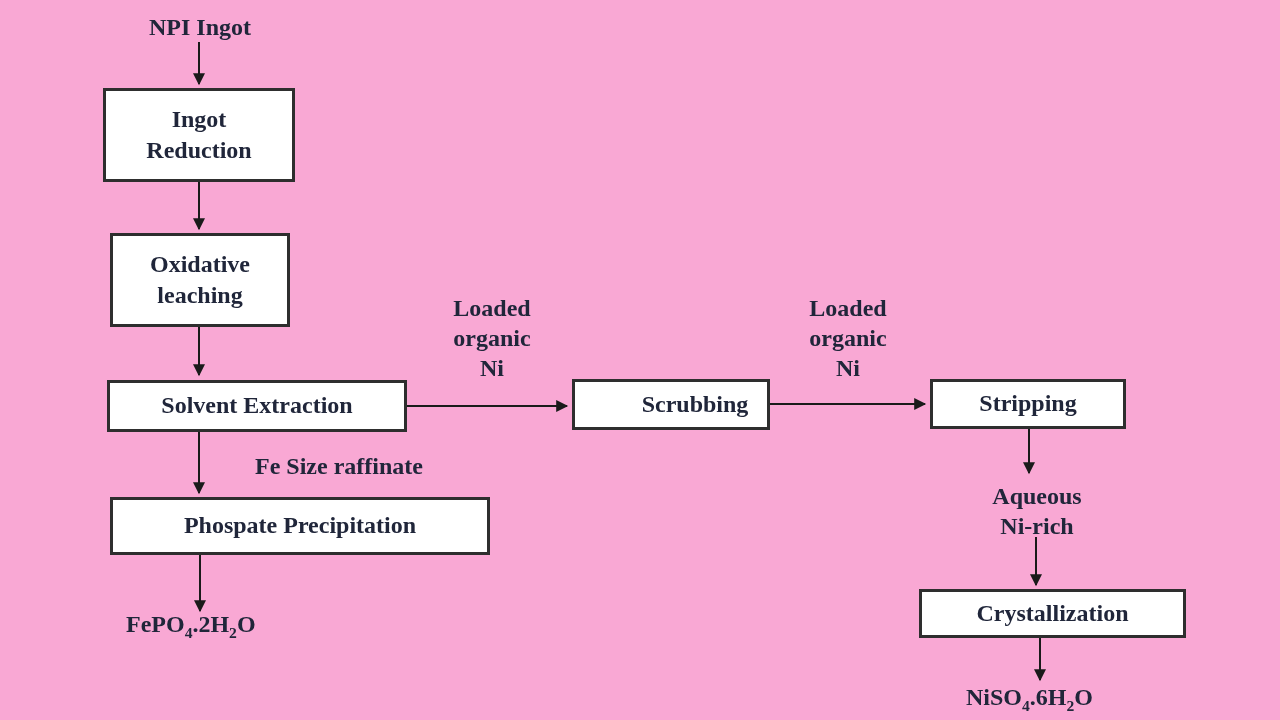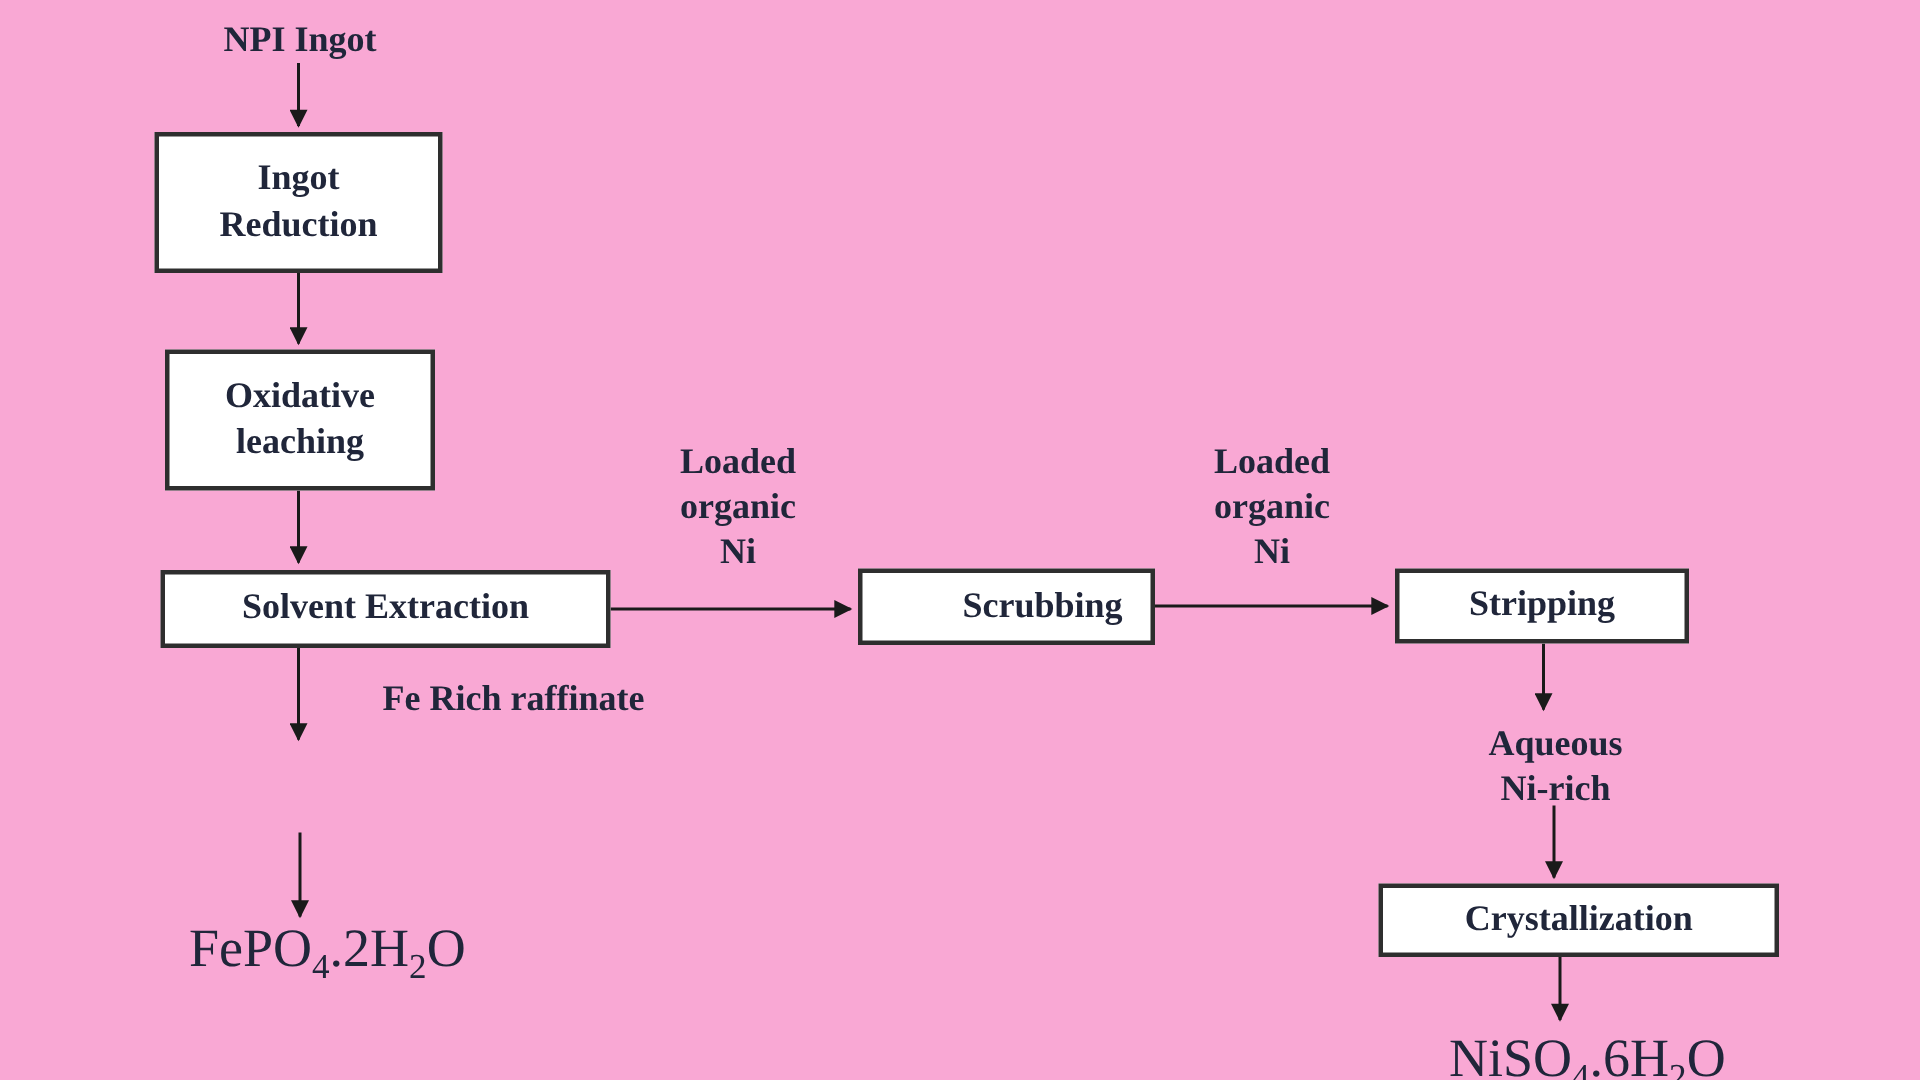--- a/index.html
+++ b/index.html
@@ -41,22 +41,22 @@
     position: absolute;
     font-weight: bold;
     font-size: 24px;
     line-height: 1.26;
     color: #20263a;
     white-space: pre-line;
   }
   .flabel.center { text-align: center; }
   .formula {
     position: absolute;
-    font-weight: normal;
-    font-size: 36px;
+    font-weight: bold;
+    font-size: 24px;
     color: #20263a;
     white-space: nowrap;
   }
   .formula sub {
     font-size: 0.65em;
     line-height: 0;
   }
 </style>
 </head>
 <body>
@@ -84,37 +84,38 @@
   <div class="flabel center" style="left:132px; top:12px; width:136px;">NPI Ingot</div>
 
   <div class="flabel center" style="left:432px; top:293px; width:120px;">Loaded
 organic
 Ni</div>
 
   <div class="flabel center" style="left:788px; top:293px; width:120px;">Loaded
 organic
 Ni</div>
 
-  <div class="flabel" style="left:255px; top:451px;">Fe Rich raffinate</div>
+  <div class="flabel" style="left:255px; top:451px;">Fe Size raffinate</div>
 
   <div class="flabel center" style="left:967px; top:481px; width:140px;">Aqueous
 Ni-rich</div>
 
   <div class="node" style="left:103px; top:88px; width:192px; height:94px;">Ingot
 Reduction</div>
 
   <div class="node" style="left:110px; top:233px; width:180px; height:94px;">Oxidative
 leaching</div>
 
   <div class="node" style="left:107px; top:380px; width:300px; height:52px;">Solvent Extraction</div>
 
   <div class="node" style="left:572px; top:379px; width:198px; height:51px;padding-left:48px;">Scrubbing</div>
 
   <div class="node" style="left:930px; top:379px; width:196px; height:50px;">Stripping</div>
 
+  <div class="node" style="left:110px; top:497px; width:380px; height:58px;">Phospate Precipitation</div>
 
   <div class="node" style="left:919px; top:589px; width:267px; height:49px;">Crystallization</div>
 
   <div class="formula" style="left:126px; top:611px;">
     <span>FePO</span><sub>4</sub><span>.2H</span><sub>2</sub><span>O</span>
   </div>
 
   <div class="formula" style="left:966px; top:684px;">
     <span>NiSO</span><sub>4</sub><span>.6H</span><sub>2</sub><span>O</span>
   </div>

